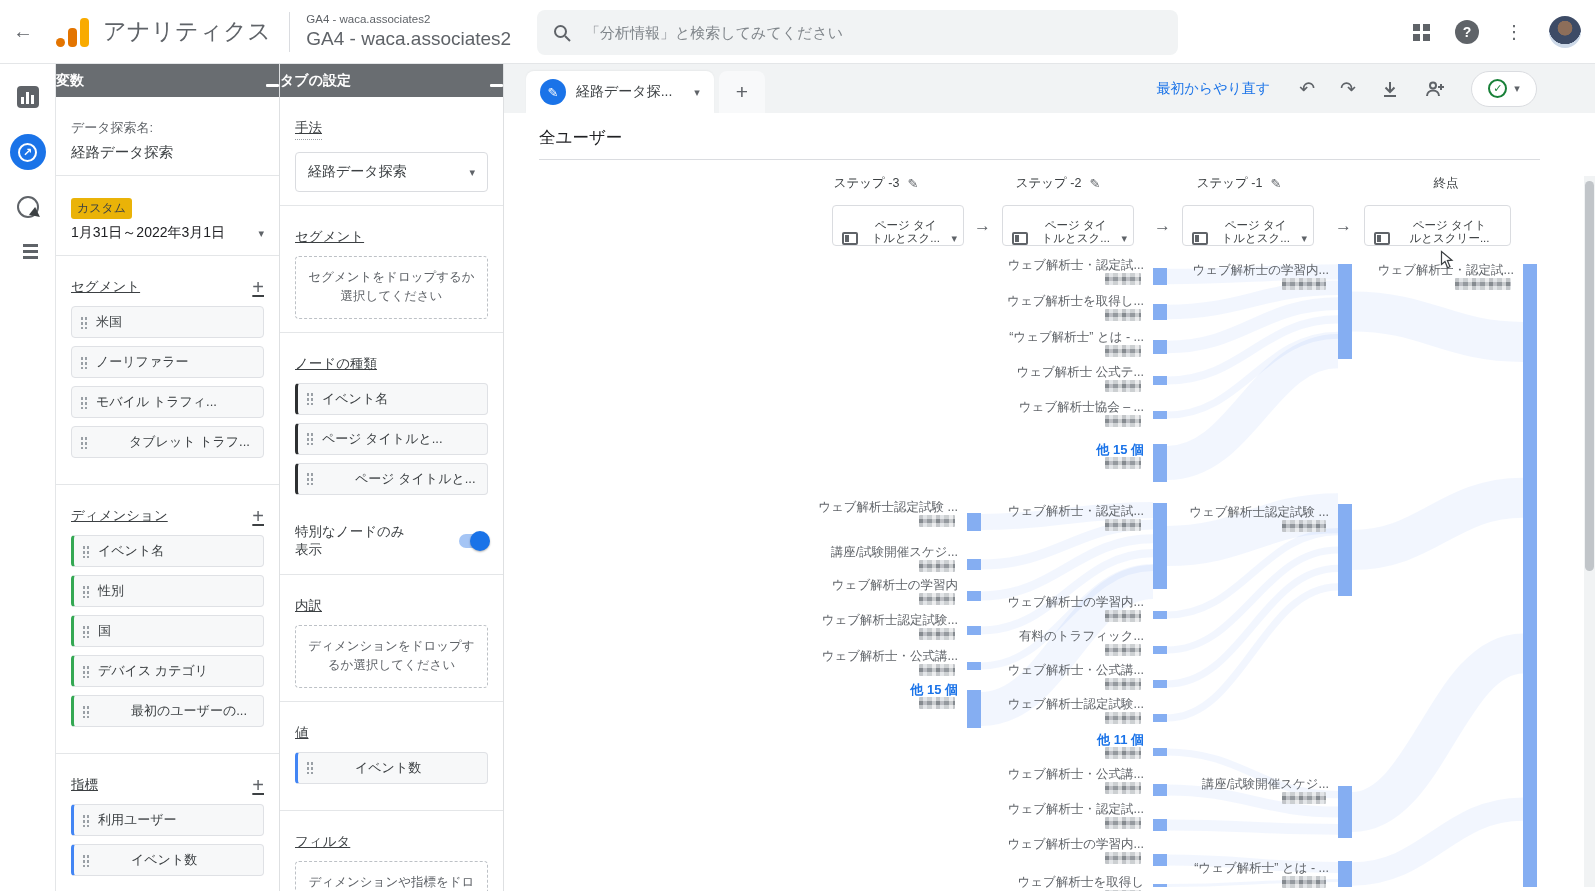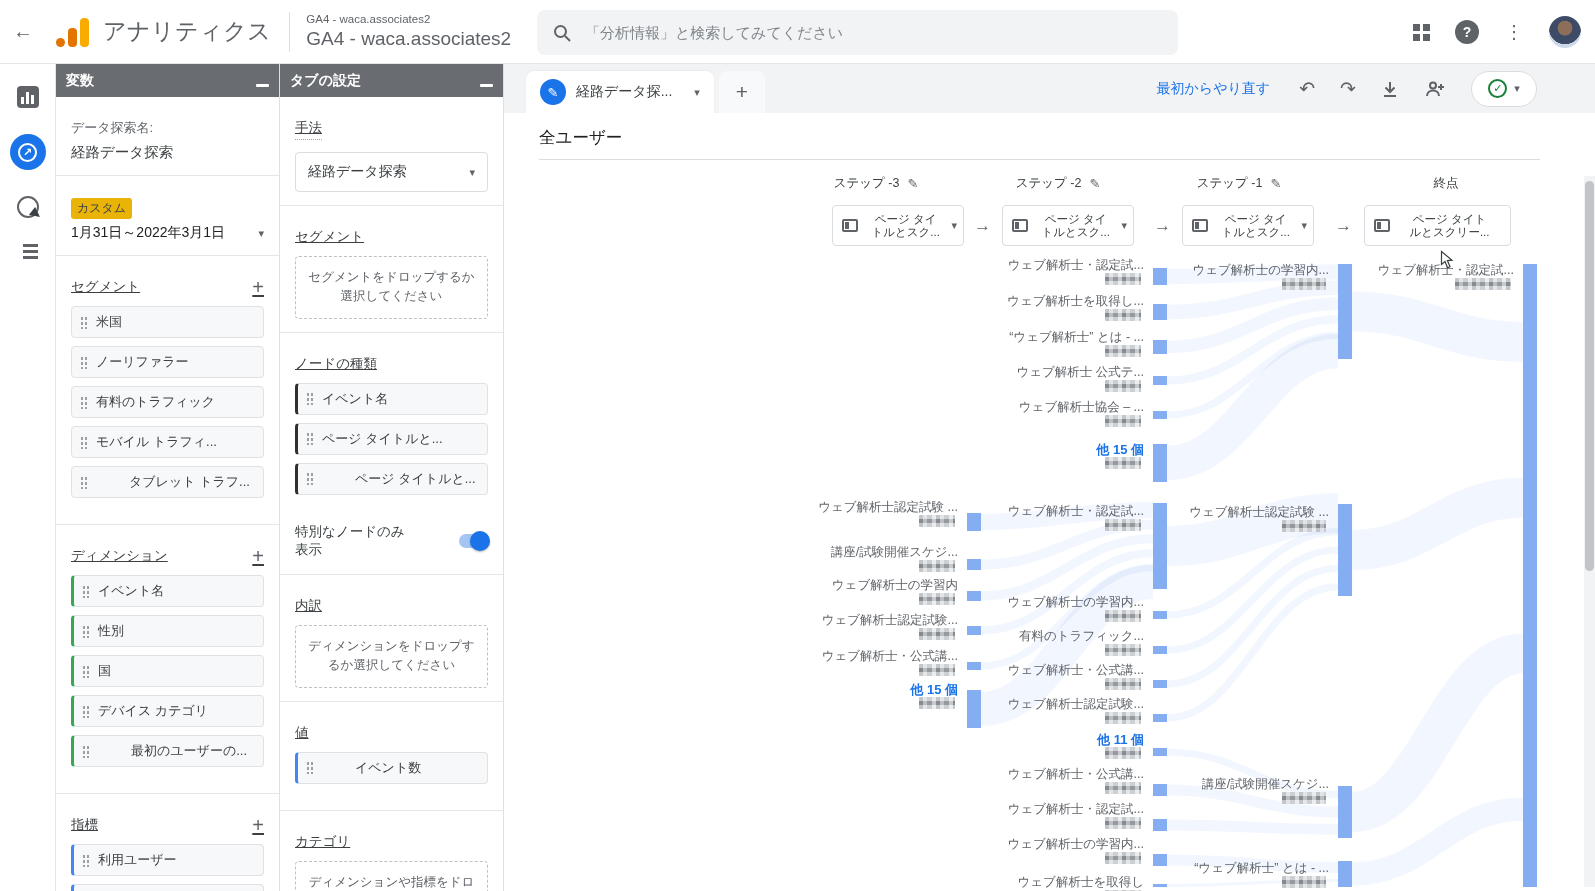--- a/index.html
+++ b/index.html
@@ -50,21 +50,21 @@
   .rail-ads i { position:absolute; right:-4px; bottom:-3px; width:0; height:0;
     border-left:10px solid #3c4043; border-top:5px solid transparent; border-bottom:5px solid transparent;
     transform:rotate(38deg); }
   .rail-library { display:flex; flex-direction:column; gap:3px; cursor:pointer; }
   .rail-library i { display:block; width:20px; height:3px; background:#5f6368;
     box-shadow:inset 5px 0 0 #fff, inset 8px 0 0 #5f6368; }
 
   
   .panel { width:224px; border-right:1px solid #dee0e2; background:#fff; overflow:hidden; }
   .panel-head { height:33px; background:#696d71; color:#fff; display:flex; align-items:center;
-    justify-content:space-between; padding:0 10px; font-size:14px; font-weight:bold; }
+    justify-content:space-between; padding:0 0; font-size:14px; font-weight:bold; }
   .min-bar { width:13px; height:3px; background:#fff; border-radius:1px; margin-top:10px; cursor:pointer; }
   .p-section { padding:22px 15px 13px; border-bottom:1px solid #e4e6e8; }
   .p-label-row { display:flex; align-items:center; justify-content:space-between; margin-bottom:10px;text-decoration:underline; }
   .p-label { font-size:13.5px; color:#3c4043; }
   .p-label.dotted { border-bottom:1px dotted #9aa0a6; padding-bottom:2px; }
   .plus-btn { font-size:20px; color:#5f6368; cursor:pointer; line-height:16px; }
   .name-label { font-size:13px; color:#5f6368; margin-bottom:6px; }
   .name-value { font-size:14.5px; color:#3c4043; }
   .date-badge { display:inline-block; background:#eab308; border-radius:3px; font-size:12px;
     color:#3c4043; padding:2px 6px; margin-bottom:5px; }
@@ -110,21 +110,21 @@
 
   .canvas { flex:1; background:#fff; position:relative; overflow:hidden; }
   .view-title-row { margin:0 55px 0 35px; padding:14px 0 10px; border-bottom:1px solid #dadce0; }
   .view-title { font-size:16.5px; color:#202124; }
 
   .layer { position:absolute; left:0; top:0; width:1087px; height:774px; }
   .step-head { position:absolute; transform:translateX(-50%); display:flex; align-items:center; gap:8px;
     font-size:12.5px; color:#3c4043; white-space:nowrap; }
   .pencil-ic { font-size:13px; color:#5f6368; cursor:pointer; }
   .node-box { position:absolute; height:41px; border:1px solid #dadce0; border-radius:4px; background:#fff;
-    display:flex; align-items:center; padding:0 6px; cursor:pointer; }
+    display:flex; align-items:flex-end; padding:0 6px; cursor:pointer; }
   .screen-ic { width:16px; height:13px; border:2px solid #5f6368; border-radius:2px; margin:0 5px 0 3px;
     flex:0 0 auto; position:relative; }
   .screen-ic::after { content:""; position:absolute; left:1px; top:1px; width:4px; height:7px; background:#5f6368; }
   .node-box .bx-txt { font-size:11.5px; line-height:13px; color:#3c4043; flex:1; text-align:center; }
   .node-box .caret { margin-left:3px; }
   .flow-arrow { position:absolute; font-size:17px; color:#5f6368; }
 
   .g-label { position:absolute; width:215px; text-align:right; font-size:12.5px; color:#5f6368;
     white-space:nowrap; overflow:hidden; cursor:pointer; }
   .g-label.more { color:#1a73e8; font-weight:bold; font-size:13px; }
@@ -221,24 +221,20 @@
           <div class="chip">
             <span class="dots"></span>
             <span>米国</span>
           </div>
           <div class="chip">
             <span class="dots"></span>
             <span>ノーリファラー</span>
           </div>
           <div class="chip">
             <span class="dots"></span>
-            <span>有料のトラフィック</span>
-          </div>
-          <div class="chip">
-            <span class="dots"></span>
             <span>モバイル トラフィ...</span>
           </div>
           <div class="chip">
             <span class="dots"></span>
             <span>タブレット トラフ...</span>
           </div>
         </div>
     </div>
     <div class="p-section">
       <div class="p-label-row">
@@ -343,21 +339,21 @@
       </div>
       <div id="value-list">
           <div class="chip met">
             <span class="dots"></span>
             <span>イベント数</span>
           </div>
         </div>
     </div>
     <div class="p-section" style="border-bottom:none;">
       <div class="p-label-row">
-        <span class="p-label">カテゴリ</span>
+        <span class="p-label">フィルタ</span>
       </div>
       <div class="dropzone">ディメンションや指標をドロップするか選択してくだ...</div>
     </div>
   </aside>
 
   <main class="main">
     <div class="tab-strip">
       <div class="expl-tab">
         <span class="pencil-circle">✎</span>
         <span class="tab-label">経路データ探...</span>

